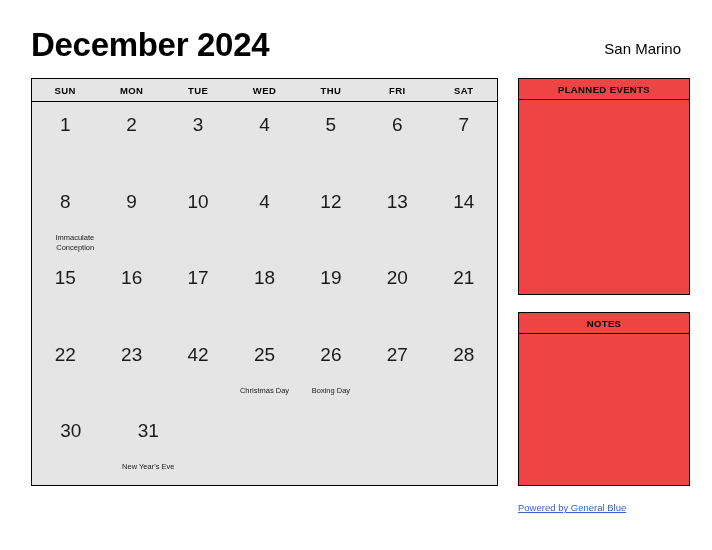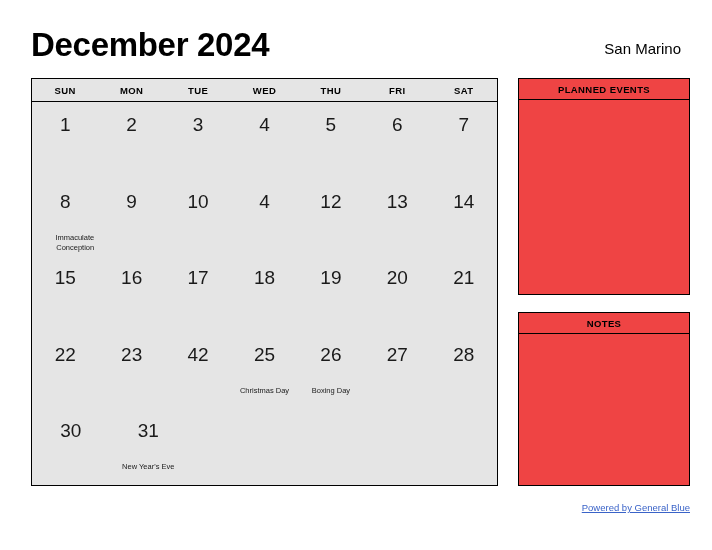--- a/index.html
+++ b/index.html
@@ -136,21 +136,21 @@
   .panel-body {
     flex: 1 1 auto;
   }
 
   
   .footer {
     position: absolute;
     left: 518px;
     top: 497px;
     width: 172px;
-    text-align: right;
+    text-align: left;
   }
   .footer-link {
     font-size: 9.5px;
     color: #3a63c8;
     text-decoration: underline;
     white-space: nowrap;
   }
 </style>
 </head>
 <body>

